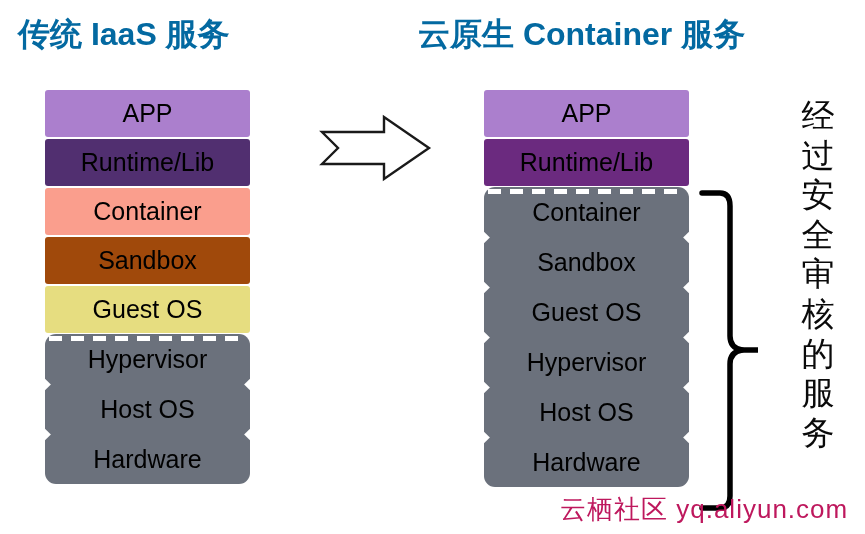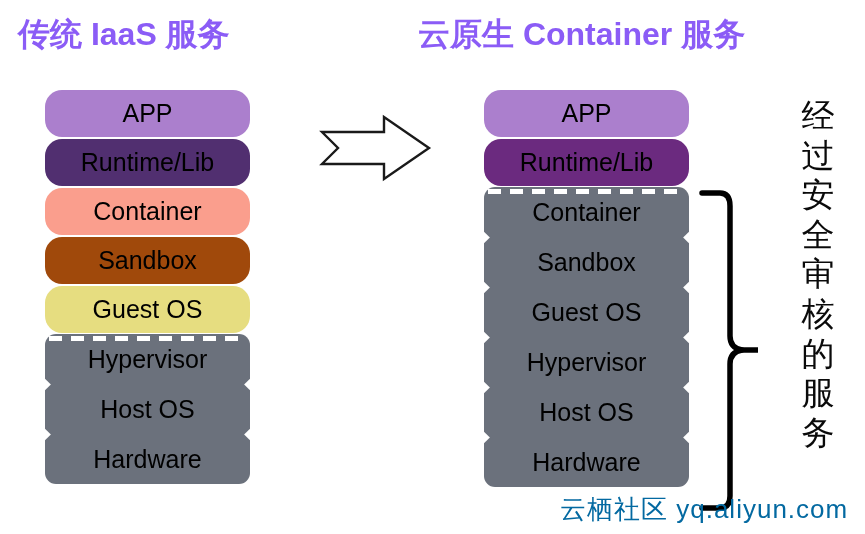--- a/index.html
+++ b/index.html
@@ -9,34 +9,34 @@
     color:#000;
   }
 
   
   .title{
     position:absolute;
     font-weight:bold;
     font-size:32px;
     line-height:1;
     white-space:nowrap;
-    color:#8b5cf6;
+    color:#0369a1;
   }
   #title-left{left:18px;top:18px;}
   #title-right{left:418px;top:18px;}
 
   
   .stack{position:absolute;}
   #stack-left{left:45px;top:90px;width:205px;}
   #stack-right{left:484px;top:90px;width:205px;}
 
   .layer{
     position:relative;
     height:47px;
-    border-radius:17px;
+    border-radius:3px;
     display:flex;
     align-items:center;
     justify-content:center;
     font-size:25px;
     line-height:1;
     color:#000;
     margin-bottom:2px;
   }
 
   
@@ -106,21 +106,21 @@
     color:#0a0a0a;
     white-space:pre-line;
     letter-spacing:0;
   }
 
   
   #watermark{
     position:absolute;
     left:560px;top:492px;
     font-size:26px;
-    color:#0369a1;
+    color:#be185d;
     white-space:nowrap;
     font-family:"Liberation Sans",sans-serif;
     letter-spacing:1px;
   }
 </style>
 </head>
 <body>
 
 <div class="title" id="title-left">传统 IaaS 服务</div>
 

